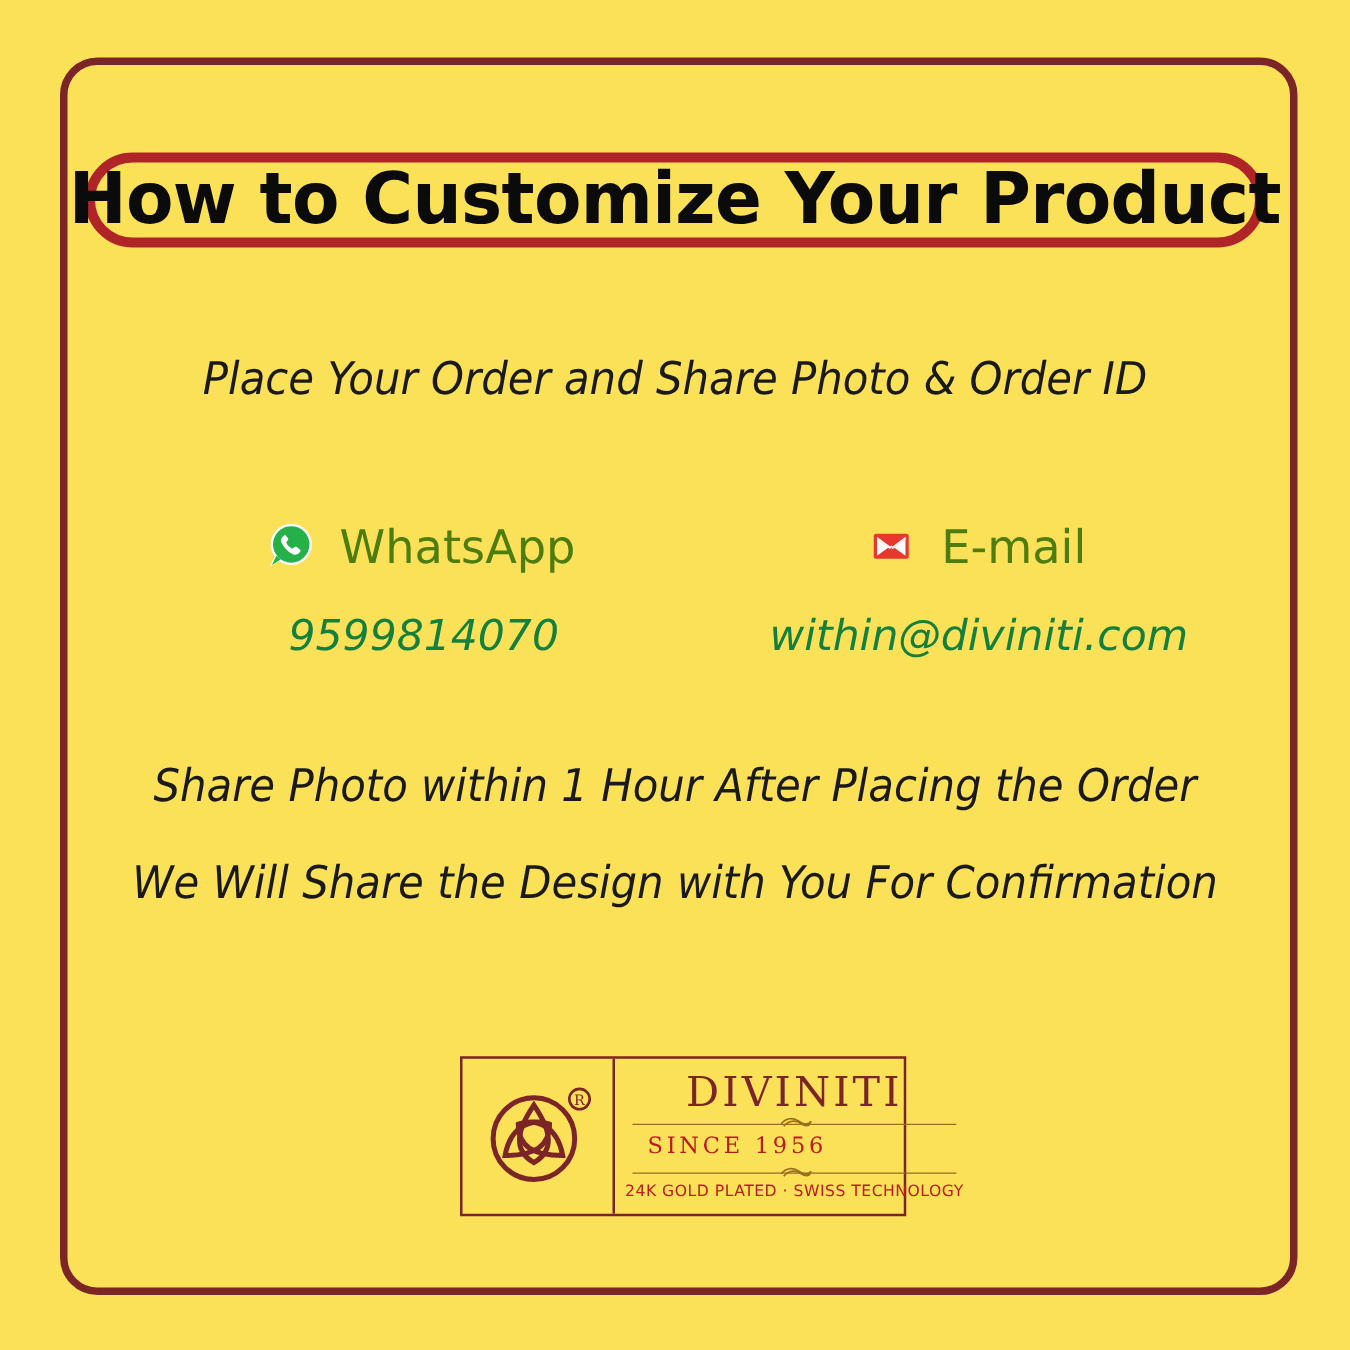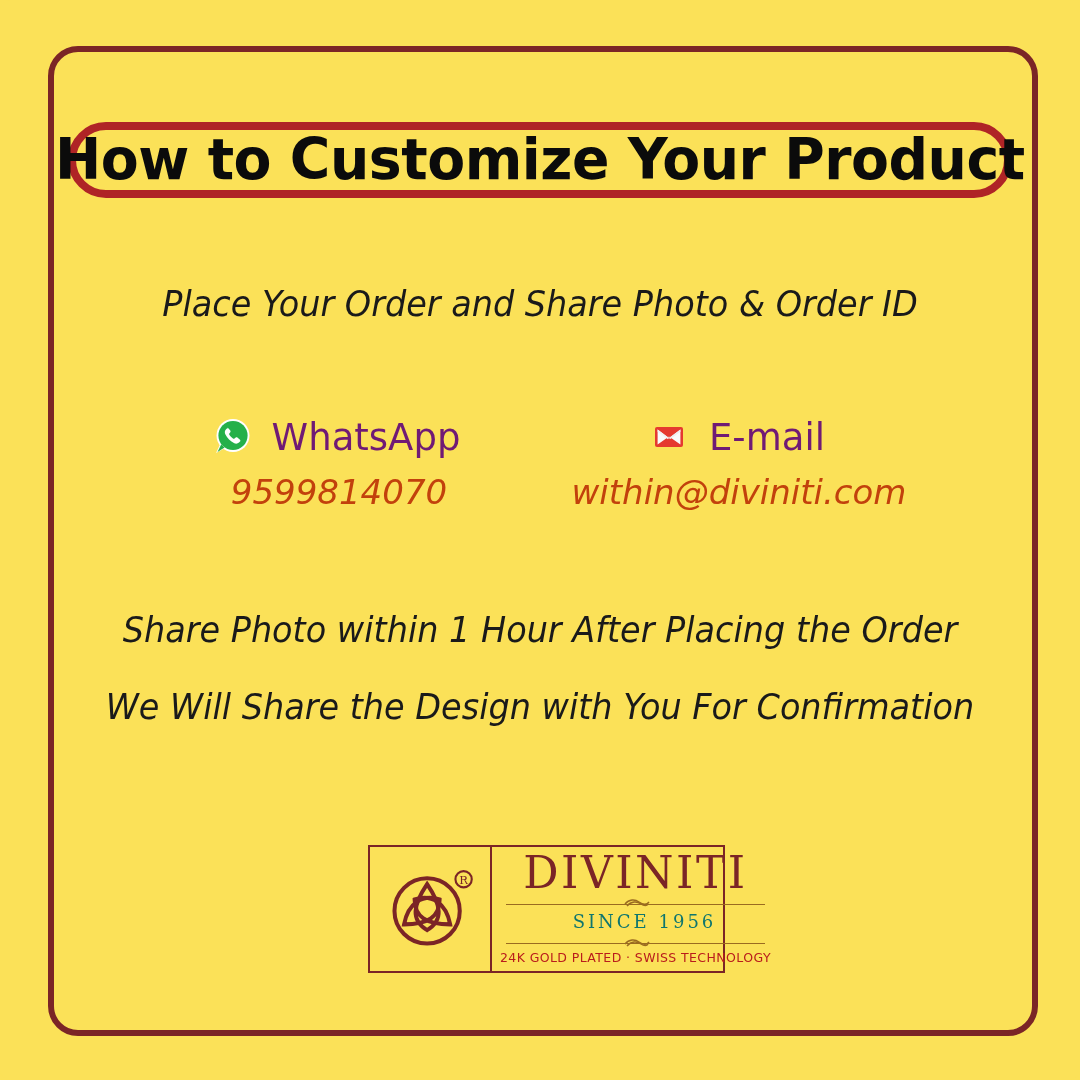--- a/index.html
+++ b/index.html
@@ -97,43 +97,43 @@
     top: 408px;
     width: 1080px;
     height: 130px;
   }
   .channel {
     position: absolute;
     top: 0;
     height: 130px;
   }
   #channel-whatsapp { left: 150px; width: 370px; }
-  #channel-email    { left: 536px; width: 400px; }
+  #channel-email    { left: 580px; width: 400px; }
 
   .channel-head {
     display: flex;
     align-items: center;
     justify-content: center;
     height: 58px;
     gap: 18px;
   }
   .channel-label {
     font-family: "DejaVu Sans", sans-serif;
     font-size: 37px;
-    color: #701a75;
+    color: #4d7c0f;
     line-height: 1;
     white-space: nowrap;
   }
   .channel-value {
-    margin-top: 9px;
+    margin-top: 26px;
     text-align: center;
     font-family: "DejaVu Sans", sans-serif;
     font-style: italic;
     font-size: 34px;
-    color: #c2410c;
+    color: #15803d;
     white-space: nowrap;
     line-height: 1;
   }
   #channel-whatsapp .channel-value { padding-left: 8px; }
   #channel-email .channel-value    { padding-left: 6px; }
 
   .icon-box { width: 44px; height: 44px; flex: none; }
   .icon-box svg { display: block; width: 44px; height: 44px; }
 
   
@@ -165,21 +165,21 @@
     position: relative;
     display: flex;
     flex-direction: column;
     align-items: center;
     justify-content: center;
     padding: 4px 8px 6px 8px;
     box-sizing: border-box;
   }
   #brand-name {
     font-family: "DejaVu Serif", serif;
-    font-size: 44px;
+    font-size: 33px;
     letter-spacing: 2.5px;
     color: #7B2526;
     line-height: 1;
     white-space: nowrap;
   }
   #brand-since-row {
     position: relative;
     width: 100%;
     margin-top: 9px;
     height: 40px;
@@ -201,25 +201,24 @@
     height: 12px;
     color: #9A6B20;
   }
   .brand-flourish svg { display: block; width: 48px; height: 12px; }
   #brand-flourish-top { top: -6px; }
   #brand-flourish-bottom { bottom: -6px; }
   #brand-since {
     position: absolute;
     left: 18px; right: 0;
     top: 9px;
-    text-align: center;
     font-family: "DejaVu Serif", serif;
     font-size: 18px;
     letter-spacing: 3px;
-    color: #0f766e;
+    color: #b91c1c;
     line-height: 1;
     white-space: nowrap;
   }
   #brand-tagline {
     margin-top: 8px;
     font-family: "DejaVu Sans", sans-serif;
     font-size: 12.5px;
     letter-spacing: 0.4px;
     color: #b91c1c;
     line-height: 1;

